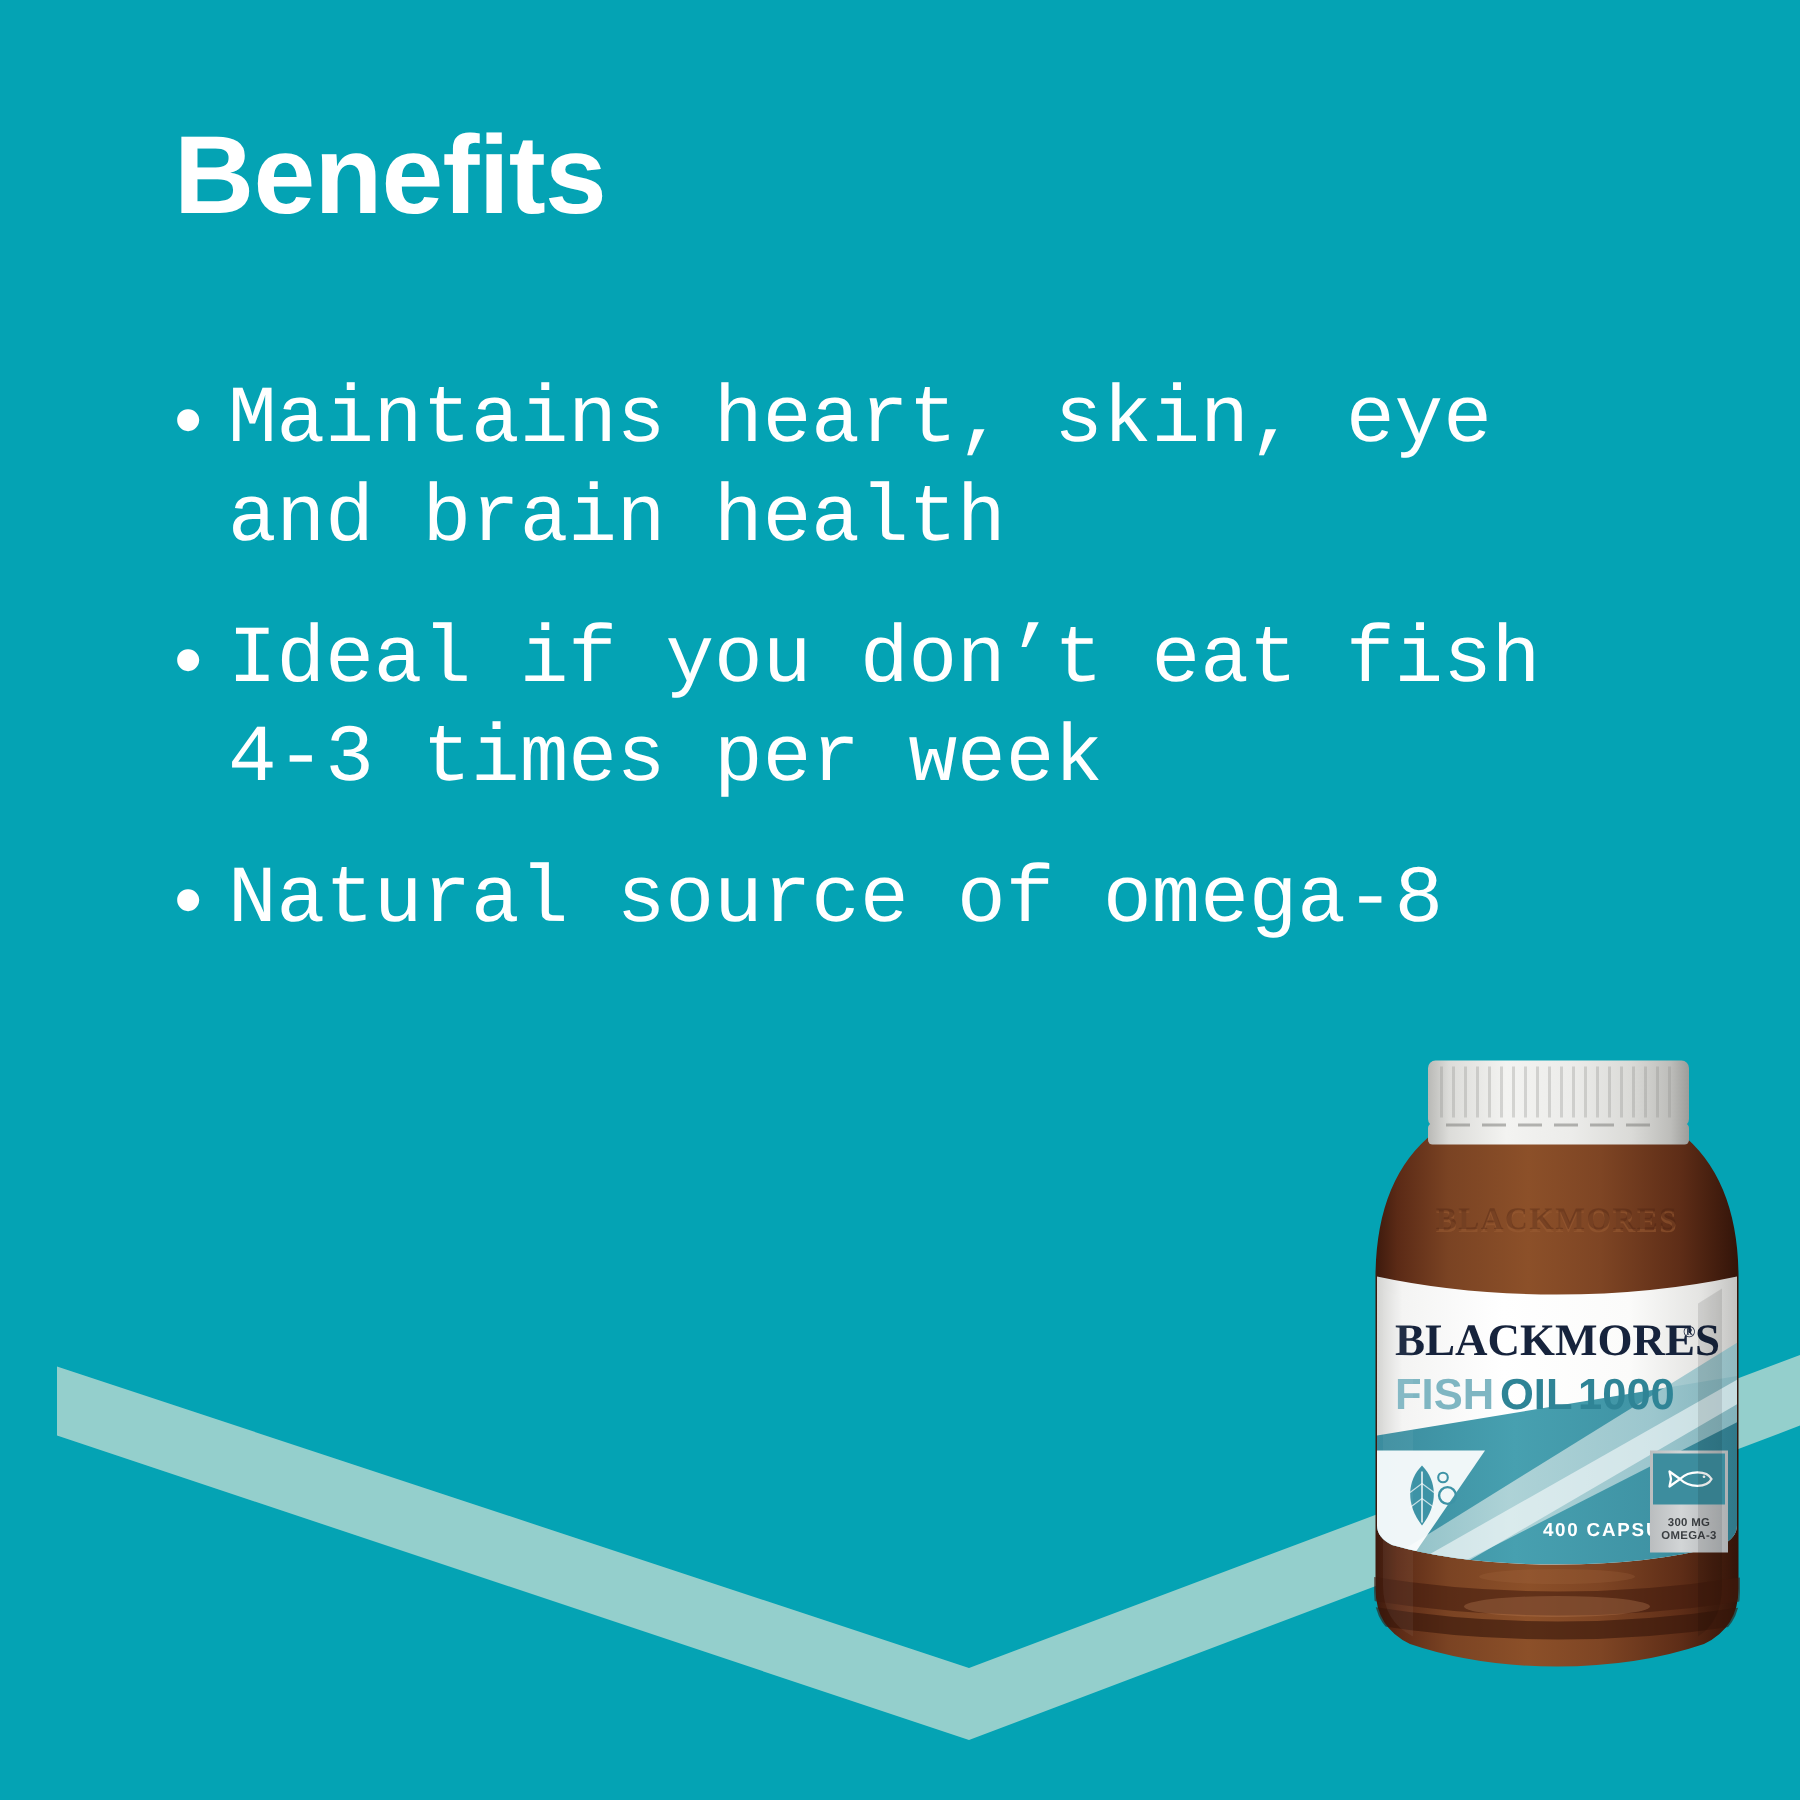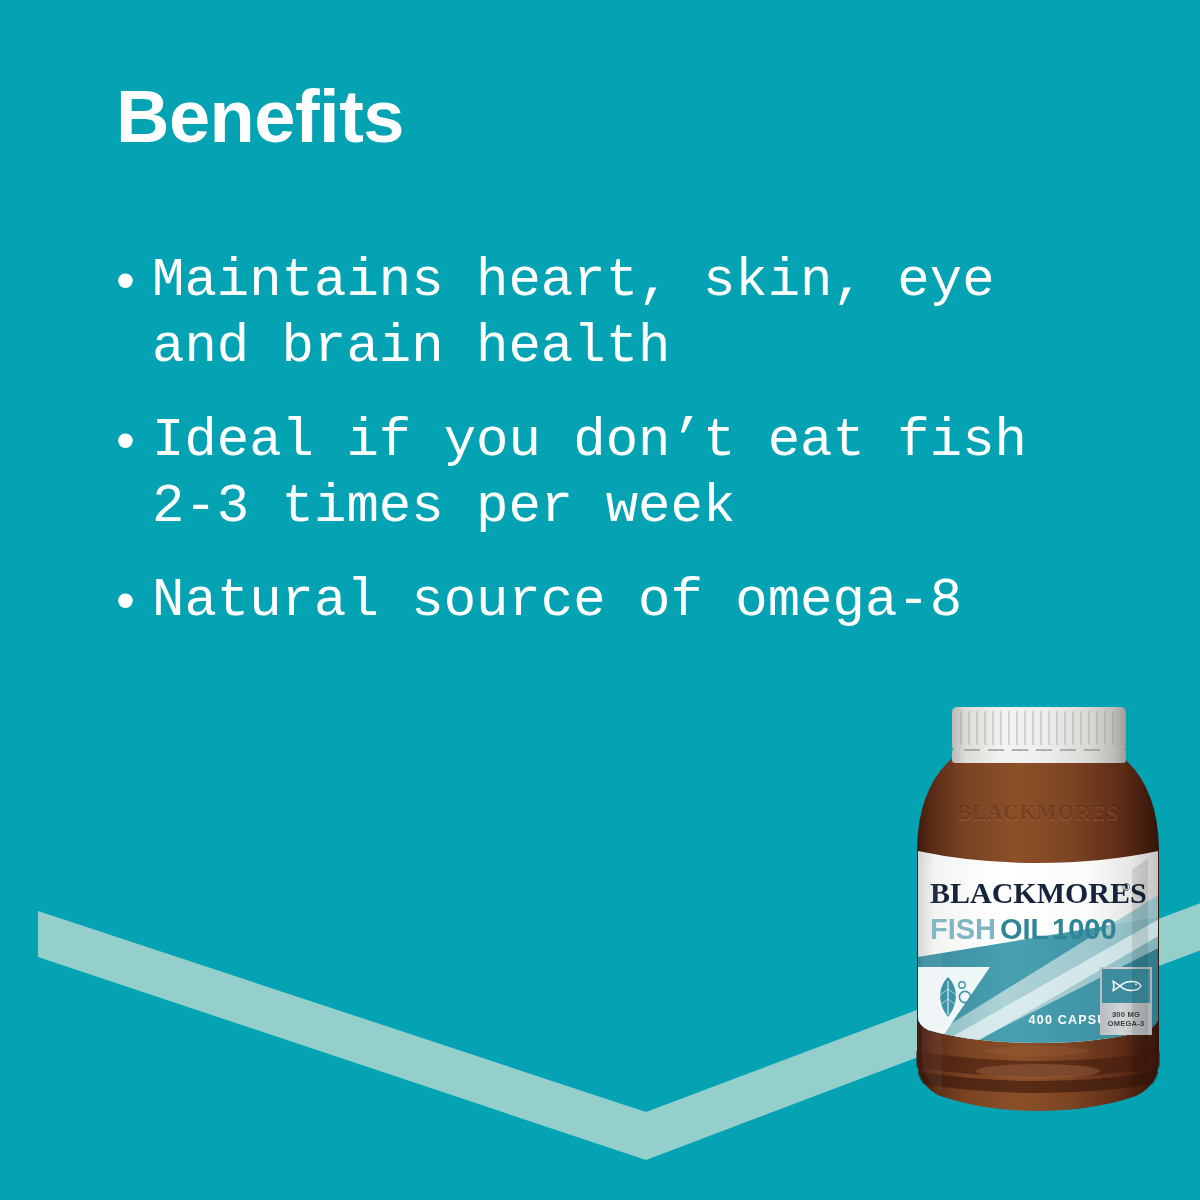--- a/index.html
+++ b/index.html
@@ -123,21 +123,21 @@
 
   <div class="benefits-list">
 
     <div class="benefit-item">
       <span class="benefit-bullet">•</span>
       <span class="benefit-text">Maintains heart, skin, eye and brain health</span>
     </div>
 
     <div class="benefit-item">
       <span class="benefit-bullet">•</span>
-      <span class="benefit-text">Ideal if you don’t eat fish 2-3 times per week</span>
+      <span class="benefit-text">Ideal if you don’t eat fish 4-3 times per week</span>
     </div>
 
     <div class="benefit-item">
       <span class="benefit-bullet">•</span>
       <span class="benefit-text">Natural source of omega-8</span>
     </div>
 
   </div>
 
   <div class="product-bottle">

